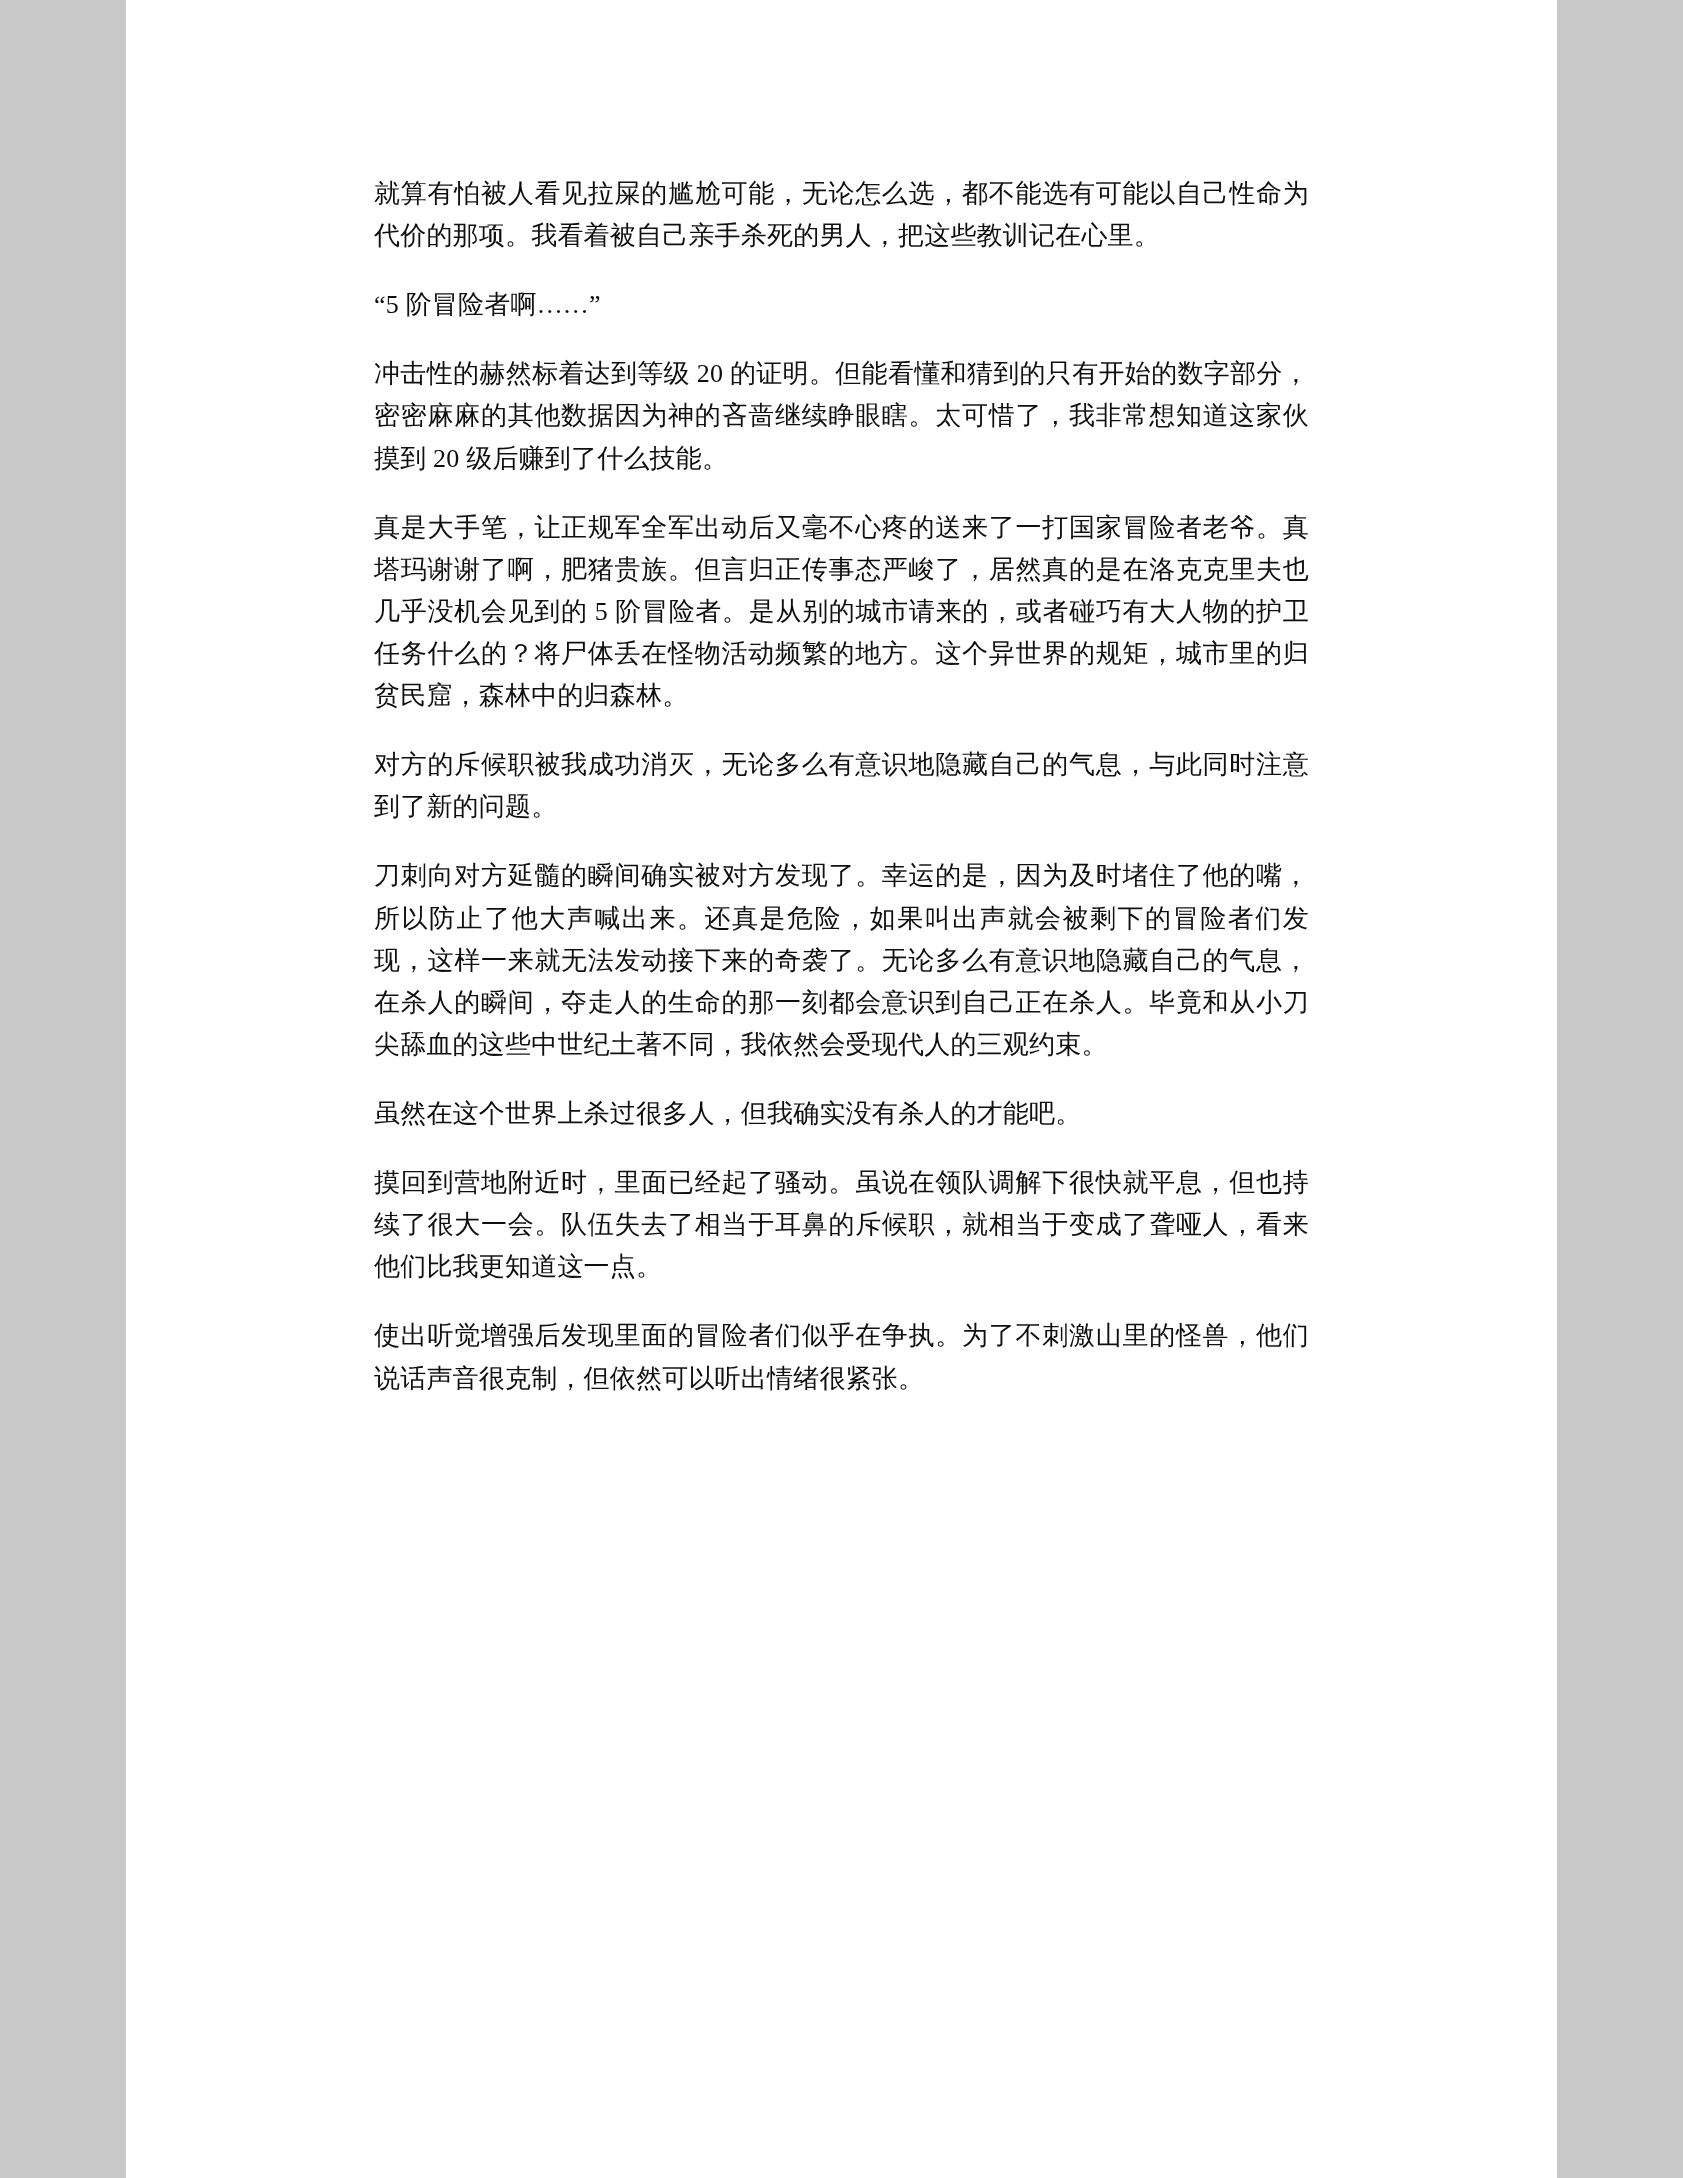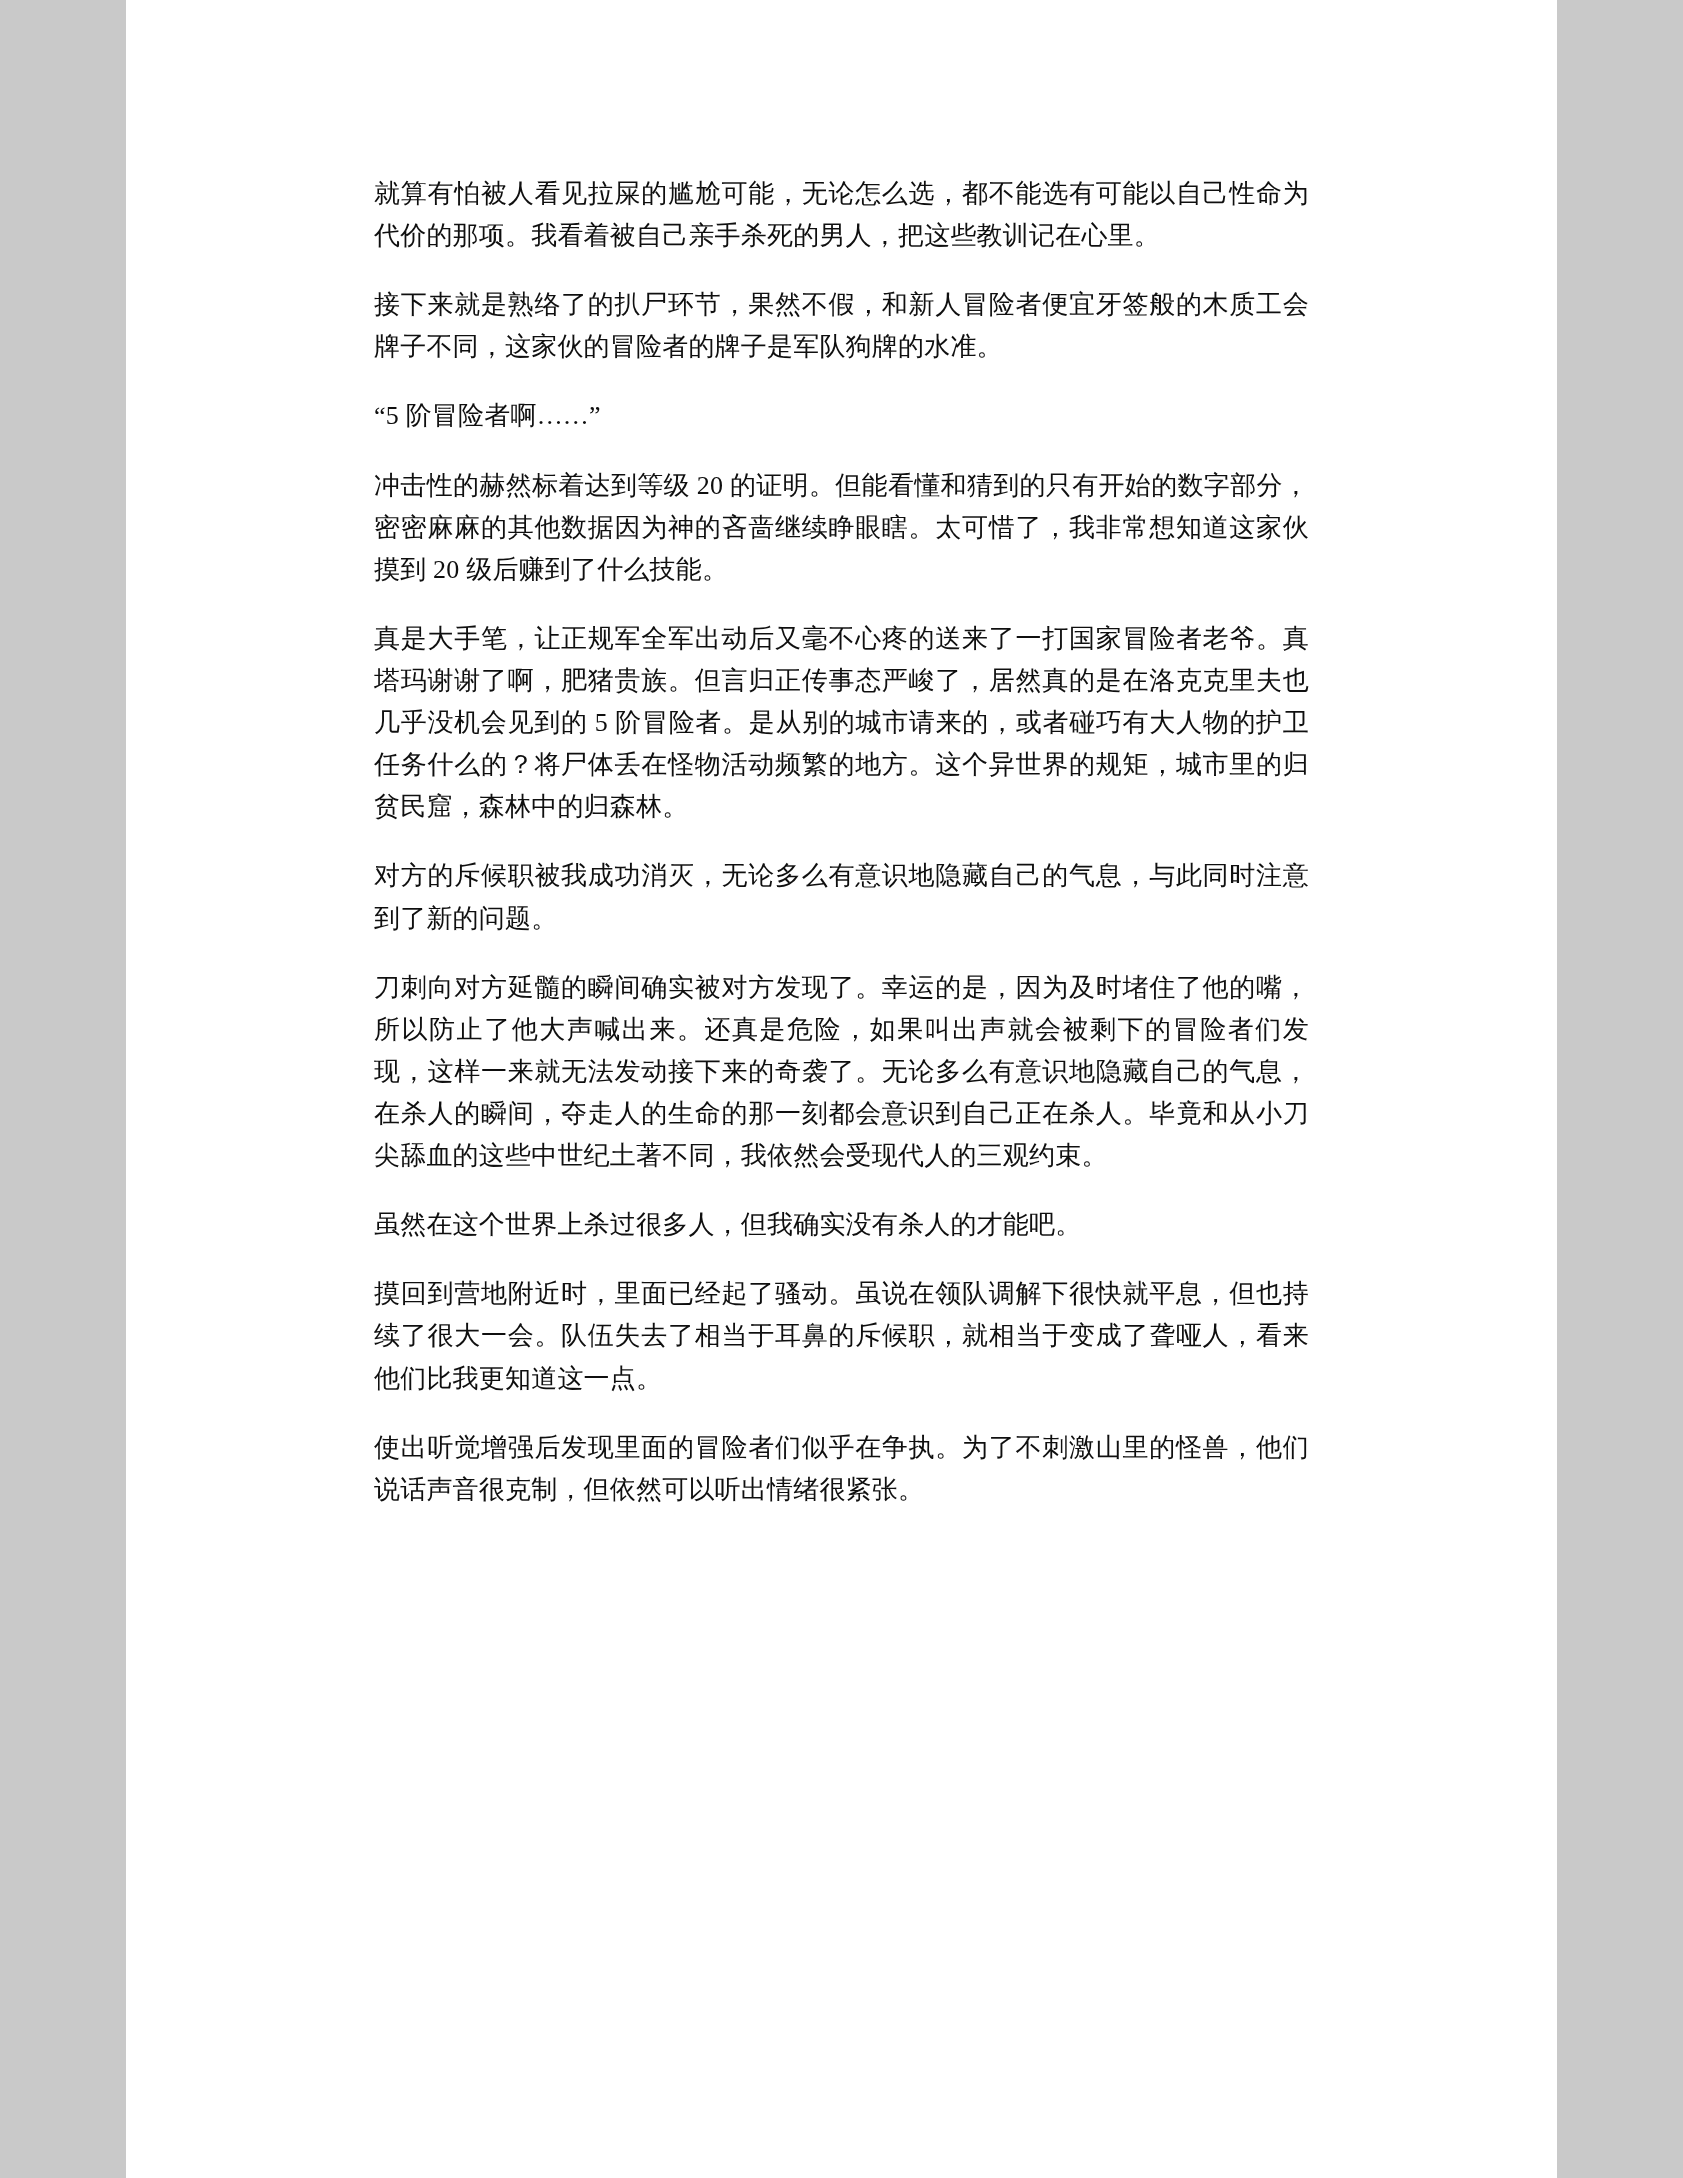--- a/index.html
+++ b/index.html
@@ -38,21 +38,20 @@
   p.para.quote {
     text-indent: 0;
   }
 </style>
 </head>
 <body>
 
 <div class="page">
   <div class="doc-body">
     <p class="para">就算有怕被人看见拉屎的尴尬可能，无论怎么选，都不能选有可能以自己性命为代价的那项。我看着被自己亲手杀死的男人，把这些教训记在心里。</p>
-    <p class="para">接下来就是熟络了的扒尸环节，果然不假，和新人冒险者便宜牙签般的木质工会牌子不同，这家伙的冒险者的牌子是军队狗牌的水准。</p>
     <p class="para quote">“5 阶冒险者啊……”</p>
     <p class="para">冲击性的赫然标着达到等级 20 的证明。但能看懂和猜到的只有开始的数字部分，密密麻麻的其他数据因为神的吝啬继续睁眼瞎。太可惜了，我非常想知道这家伙摸到 20 级后赚到了什么技能。</p>
     <p class="para">真是大手笔，让正规军全军出动后又毫不心疼的送来了一打国家冒险者老爷。真塔玛谢谢了啊，肥猪贵族。但言归正传事态严峻了，居然真的是在洛克克里夫也几乎没机会见到的 5 阶冒险者。是从别的城市请来的，或者碰巧有大人物的护卫任务什么的？将尸体丢在怪物活动频繁的地方。这个异世界的规矩，城市里的归贫民窟，森林中的归森林。</p>
     <p class="para">对方的斥候职被我成功消灭，无论多么有意识地隐藏自己的气息，与此同时注意到了新的问题。</p>
     <p class="para">刀刺向对方延髓的瞬间确实被对方发现了。幸运的是，因为及时堵住了他的嘴，所以防止了他大声喊出来。还真是危险，如果叫出声就会被剩下的冒险者们发现，这样一来就无法发动接下来的奇袭了。无论多么有意识地隐藏自己的气息，在杀人的瞬间，夺走人的生命的那一刻都会意识到自己正在杀人。毕竟和从小刀尖舔血的这些中世纪土著不同，我依然会受现代人的三观约束。</p>
     <p class="para">虽然在这个世界上杀过很多人，但我确实没有杀人的才能吧。</p>
     <p class="para">摸回到营地附近时，里面已经起了骚动。虽说在领队调解下很快就平息，但也持续了很大一会。队伍失去了相当于耳鼻的斥候职，就相当于变成了聋哑人，看来他们比我更知道这一点。</p>
     <p class="para">使出听觉增强后发现里面的冒险者们似乎在争执。为了不刺激山里的怪兽，他们说话声音很克制，但依然可以听出情绪很紧张。</p>
   </div>
 </div>

